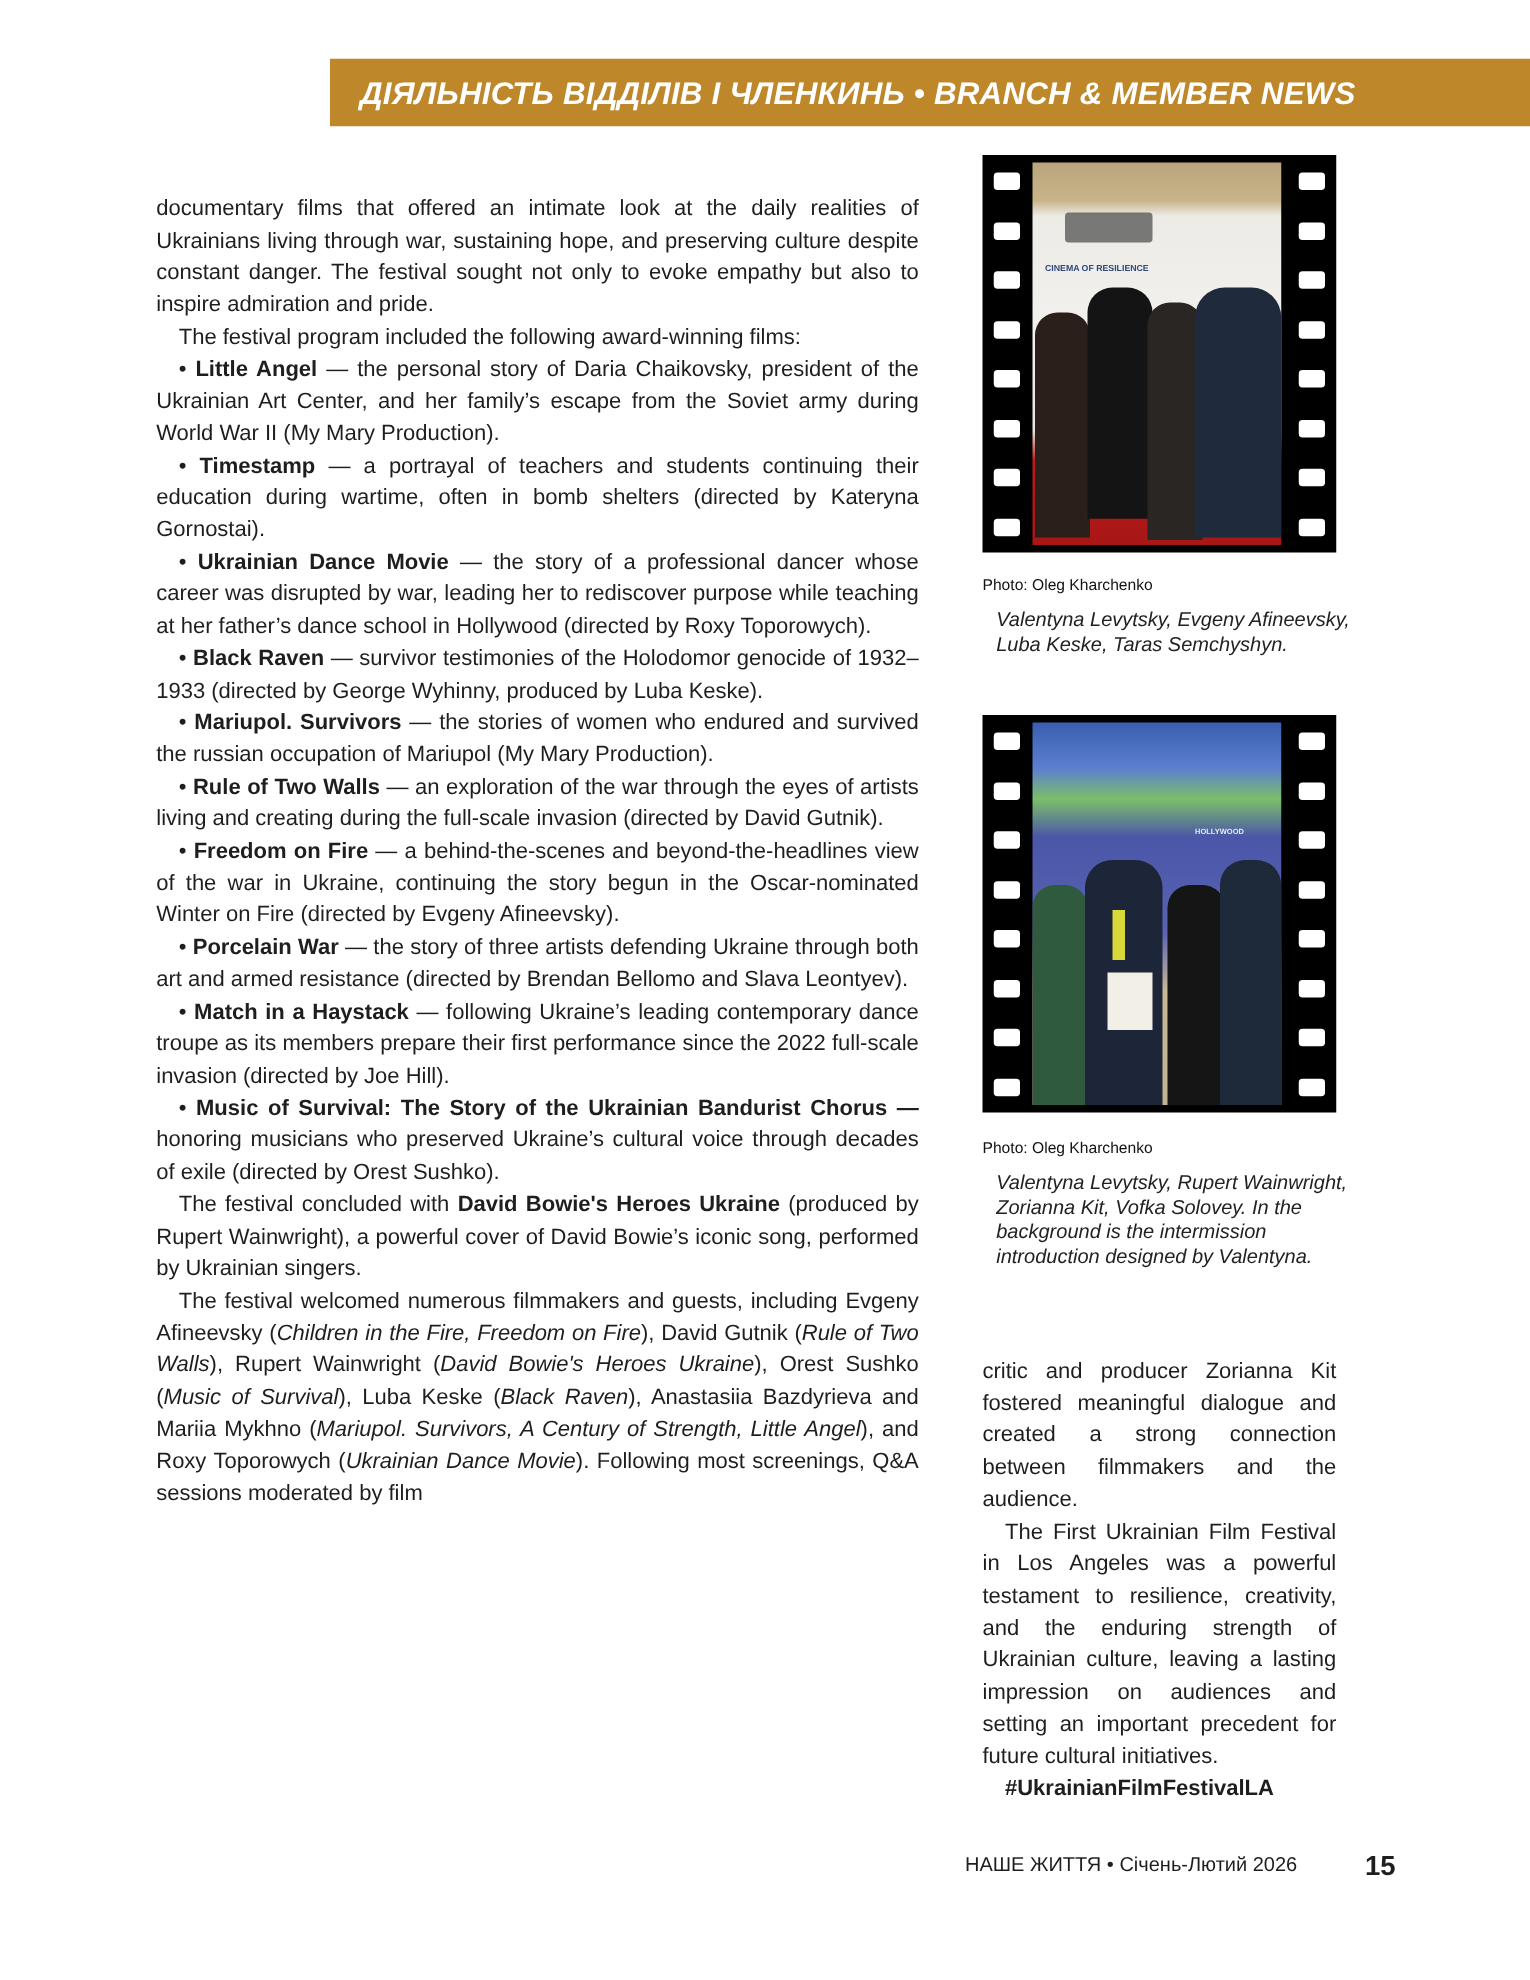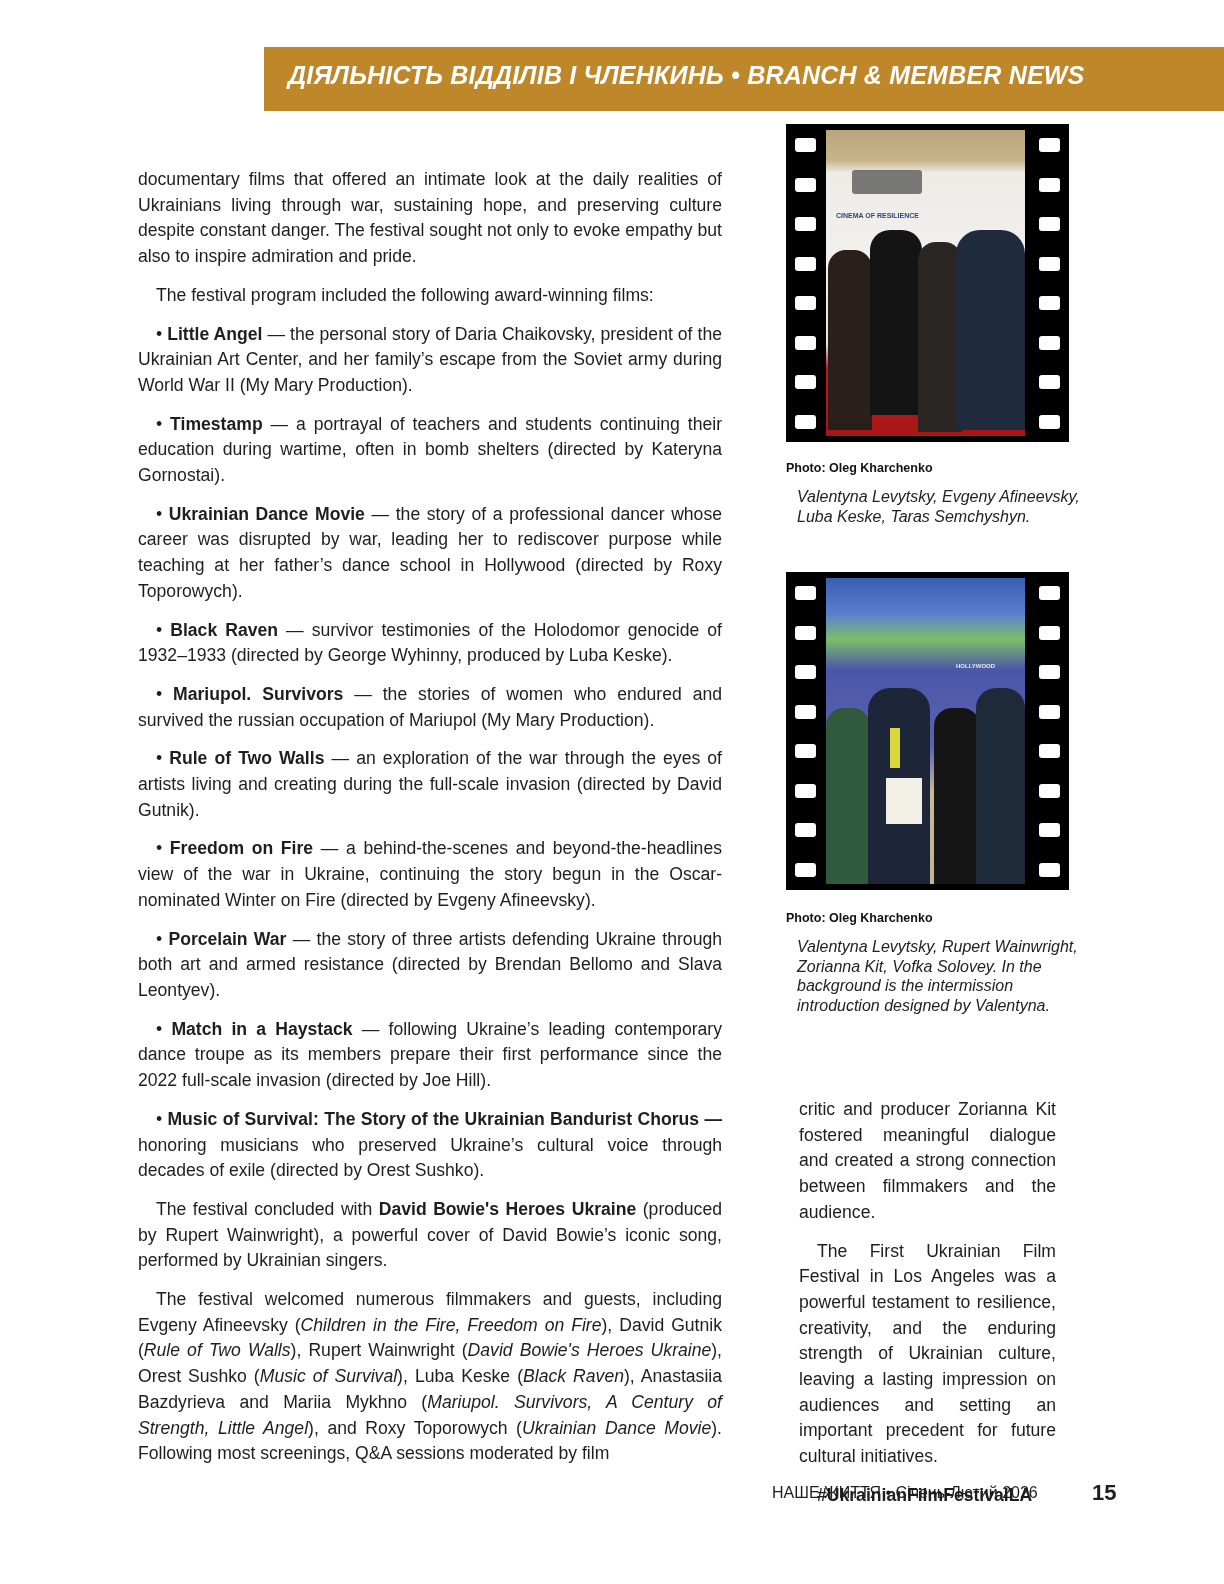--- a/index.html
+++ b/index.html
@@ -1,30 +1,30 @@
 <!DOCTYPE html>
 <html><head>
 <meta charset="utf-8">
 <style>
   html, body { margin:0; padding:0; }
   body { width:1224px; height:1584px; background:#ffffff; position:relative; overflow:hidden;
          font-family:"Liberation Sans", "DejaVu Sans", sans-serif; color:#1e1e1e; }
-  .banner { position:absolute; left:264px; top:47px; width:960px; height:64px; background:#bd872a;text-decoration:underline; }
+  .banner { position:absolute; left:264px; top:47px; width:960px; height:54px; background:#bd872a;text-decoration:underline; }
   .banner-text { position:absolute; left:24px; top:14px; color:#ffffff; font-weight:bold; font-style:italic;
                  font-size:25px; letter-spacing:0.2px; white-space:nowrap; }
   .col-left { position:absolute; left:125px; top:154px; width:610px; font-size:17.6px; line-height:25.7px; text-align:justify; }
-  .col-left p, .col-right p { margin:13px; }
+  .col-left p, .col-right p { margin:0; }
   .indent { text-indent:18px; }
   .col-left b, .col-right b { font-weight:bold; }
   .col-right { position:absolute; left:786px; top:1084px; width:283px; font-size:17.6px; line-height:25.7px; text-align:justify; }
   .hashtag { text-indent:18px; font-weight:bold; }
   .film { position:absolute; left:786px; width:283px; background:#000; }
   .film-photo { position:absolute; left:40px; top:6px; width:199px; bottom:6px; overflow:hidden; }
   .hole { position:absolute; width:21px; height:14px; background:#fff; border-radius:3px; }
-  .credit { position:absolute; left:786px; font-size:12.5px; font-weight:bold; color:#111; }
+  .credit { position:absolute; left:786px; font-size:12.5px; font-weight:normal; color:#111; }
   .caption { position:absolute; left:786px; width:290px; font-size:16px; line-height:19.5px; font-style:italic; color:#222;margin-left:11px; }
   .footer { position:absolute; left:772px; top:1484px; font-size:16px; color:#1e1e1e; white-space:nowrap; }
   .page-num { position:absolute; left:1092px; top:1480px; font-size:22px; font-weight:bold; color:#1e1e1e; }
 </style>
 </head>
 <body>
 
 <div class="banner">
   <div class="banner-text">ДІЯЛЬНІСТЬ ВІДДІЛІВ І ЧЛЕНКИНЬ • BRANCH &amp; MEMBER NEWS</div>
 </div>

